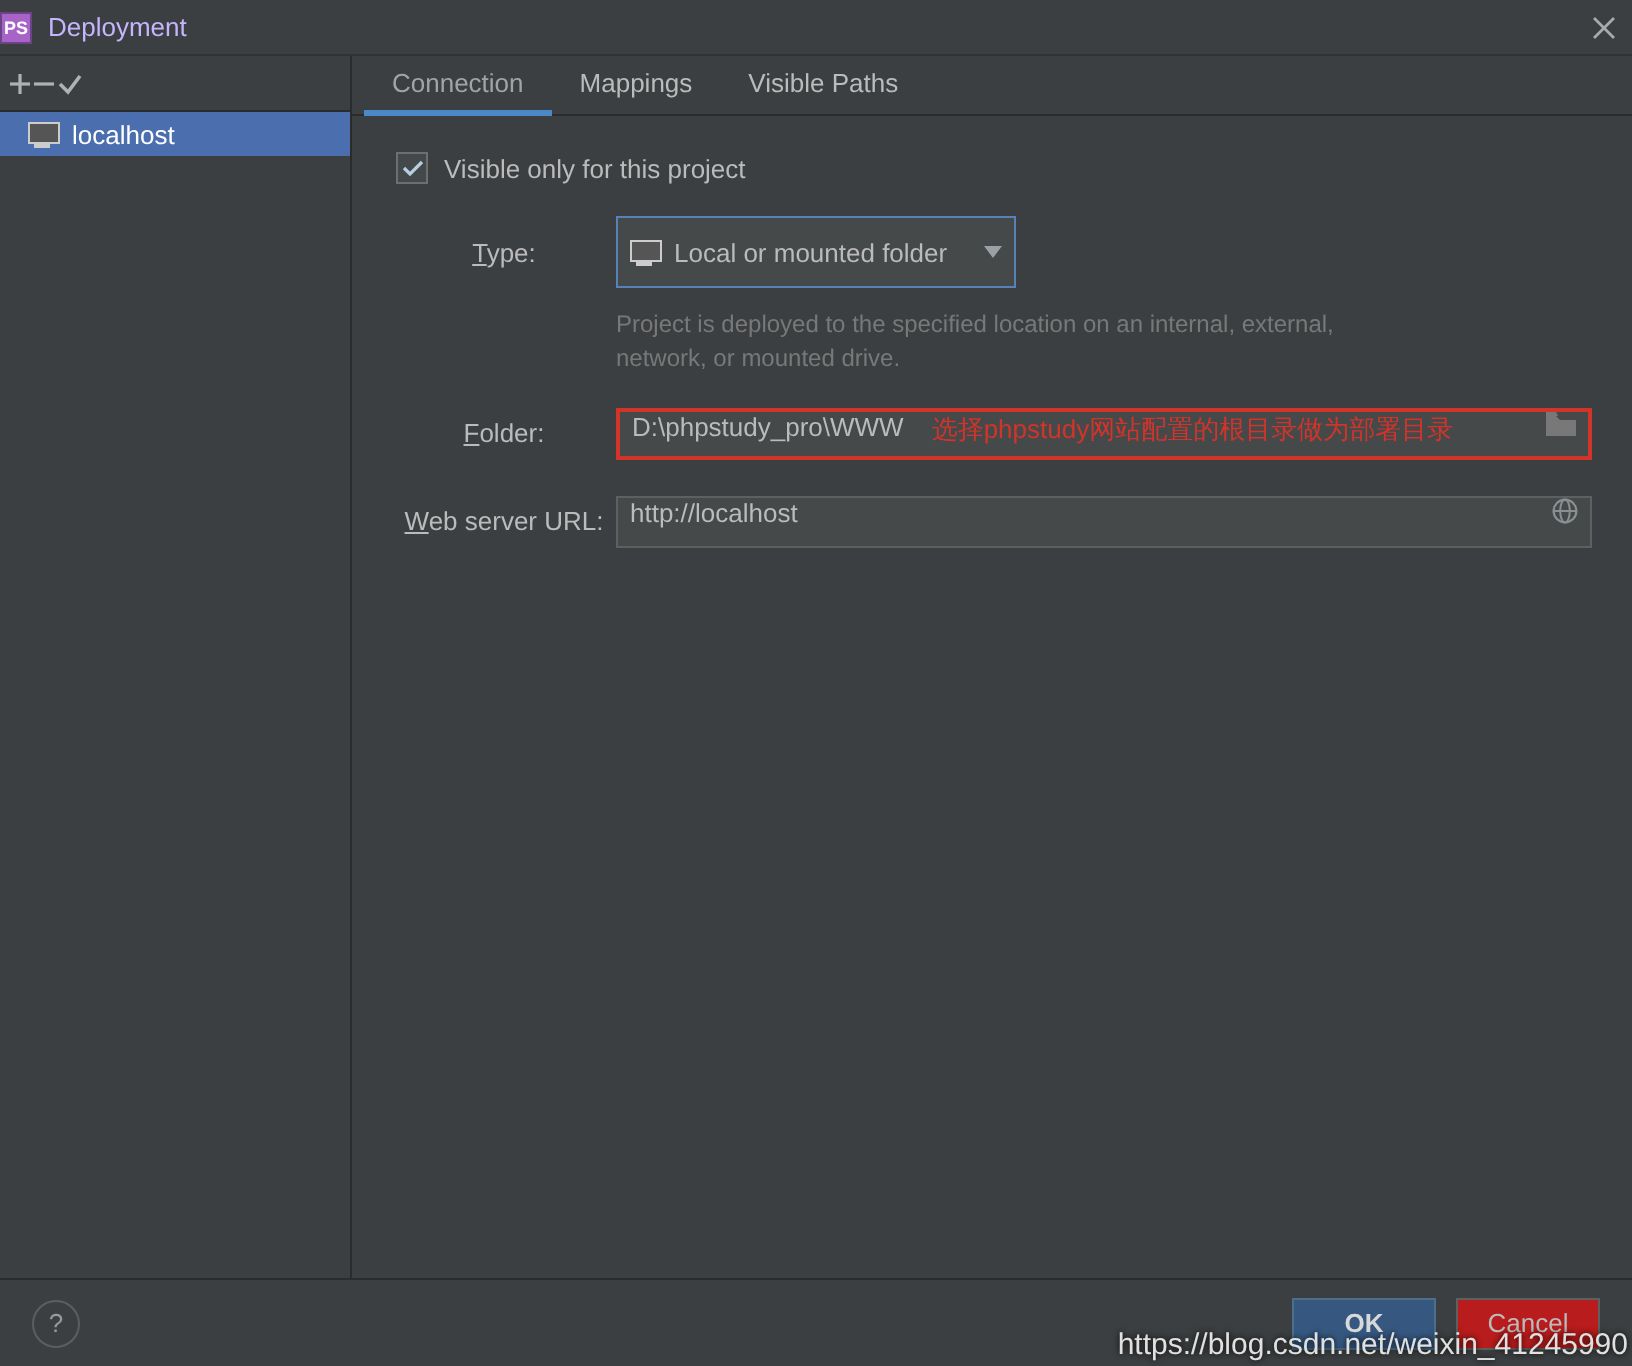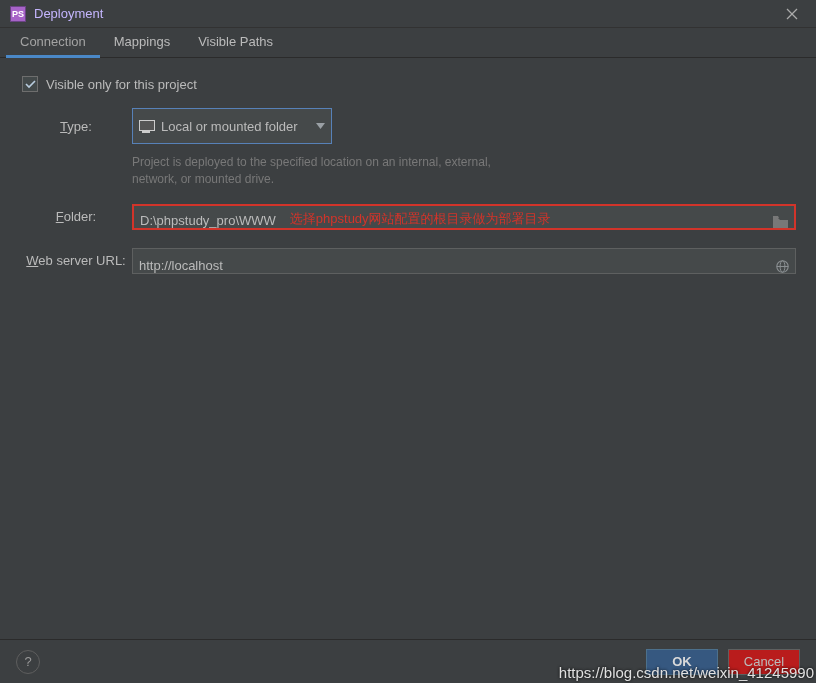--- a/index.html
+++ b/index.html
@@ -10,21 +10,21 @@
       font-family: "Segoe UI", sans-serif;
       font-size: 13px;
       color: #bbbbbb;
       position: relative;
       overflow: hidden;
     }
     .titlebar {
       height: 28px;
       display: flex;
       align-items: center;
-      padding: 0 10px;
+      padding: 0 0;
       background: #3c3f41;
       border-bottom: 1px solid #323232;
     }
     .ps-icon {
       width: 16px; height: 16px;
       background: #a763c8;
       border: 1px solid #6a4484;
       display: flex; align-items: center; justify-content: center;
       font-size: 9px; font-weight: bold; color: #fff;
       margin-right: 8px;
@@ -147,21 +147,21 @@
       max-width: 360px;
     }
     .input-field {
       flex: 1;
       height: 26px;
       background: #45494a;
       border: 1px solid #5e6060;
       color: #bbbbbb;
       padding: 0 6px;
       display: flex;
-      align-items: flex-end;
+      align-items: flex-start;
       position: relative;
     }
     .input-field .trail-icon {
       position: absolute; right: 6px; color: #787878;
     }
     .folder-row .input-field {
       border: 2px solid #d2342a;
     }
     .annotation {
       color: #d2342a;
@@ -220,20 +220,44 @@
   <div class="close-btn">
     <svg width="12" height="12" viewBox="0 0 12 12">
       <line x1="1" y1="1" x2="11" y2="11" stroke="#aaa" stroke-width="1.3"></line>
       <line x1="11" y1="1" x2="1" y2="11" stroke="#aaa" stroke-width="1.3"></line>
     </svg>
   </div>
 </div>
 
 <div class="content-wrap">
 
+  <div class="sidebar">
+    <div class="sidebar-toolbar">
+      <div class="tool-icon">
+        <svg width="12" height="12" viewBox="0 0 12 12">
+          <line x1="6" y1="1" x2="6" y2="11" stroke="#afb1b3" stroke-width="1.6"></line>
+          <line x1="1" y1="6" x2="11" y2="6" stroke="#afb1b3" stroke-width="1.6"></line>
+        </svg>
+      </div>
+      <div class="tool-icon">
+        <svg width="12" height="12" viewBox="0 0 12 12">
+          <line x1="1" y1="6" x2="11" y2="6" stroke="#afb1b3" stroke-width="1.6"></line>
+        </svg>
+      </div>
+      <div class="tool-icon">
+        <svg width="14" height="14" viewBox="0 0 14 14">
+          <polyline points="2,7 6,11 12,3" fill="none" stroke="#afb1b3" stroke-width="1.8"></polyline>
+        </svg>
+      </div>
+    </div>
+    <div class="sidebar-item">
+      <span class="server-icon"></span>
+      <span>localhost</span>
+    </div>
+  </div>
 
   <div class="main">
     <div class="tabs">
       <div class="tab active">Connection</div>
       <div class="tab">Mappings</div>
       <div class="tab">Visible Paths</div>
     </div>
 
     <div class="form">
       <div class="checkbox-row">

